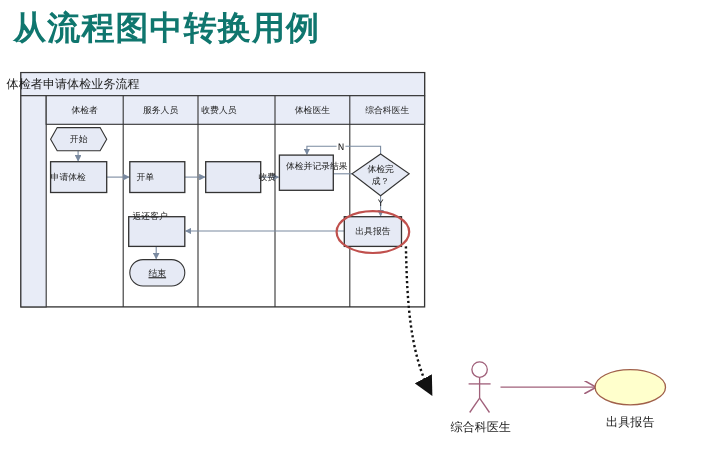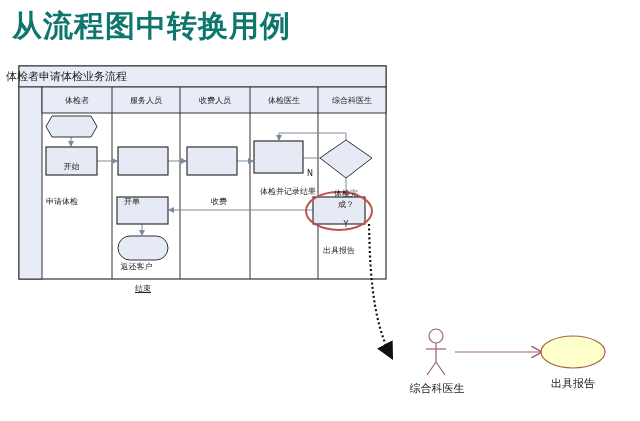--- a/index.html
+++ b/index.html
@@ -10,21 +10,21 @@
   }
   .page-title {
     position: absolute; left: 12px; top: 6px;
     font-size: 30px; font-weight: bold; color: #0f766e; letter-spacing: 1px;
     line-height: 40px;
   }
   svg.canvas { position: absolute; left: 0; top: 0; }
   .txt { position: absolute; color: #222; white-space: nowrap; }
   .frame-title { font-size: 11px; }
   .lane-head { font-size: 8px; text-align: center; }
-  .node-label { font-size: 8px; text-align: center; line-height: 11px; margin-top: 40px; }
+  .node-label { font-size: 8px; text-align: center; line-height: 11px; }
   .uc-label { font-size: 11px; color: #222; text-align: center; }
 </style>
 </head>
 <body>
 
 <div class="page-title">从流程图中转换用例</div>
 
 <svg class="canvas" width="640" height="421" viewBox="0 0 640 421">
   <defs>
     <marker id="arrowGray" markerWidth="6" markerHeight="6" refX="5" refY="3" orient="auto">
@@ -84,31 +84,31 @@
     <line x1="436" y1="362" x2="445" y2="375"></line>
   </g>
   <line x1="455" y1="352" x2="542" y2="352" stroke="#a0607a" stroke-width="1.2" marker-end="url(#arrowOpen)"></line>
   <ellipse cx="573" cy="352" rx="32" ry="16" fill="#ffffcc" stroke="#a0604a" stroke-width="1.2"></ellipse>
 </svg>
 
 <div class="txt frame-title" style="left:6px; top:69px;">体检者申请体检业务流程</div>
 
 <div class="txt lane-head" style="left:42px; top:95px; width:70px;">体检者</div>
 <div class="txt lane-head" style="left:112px; top:95px; width:68px;">服务人员</div>
-<div class="txt lane-head" style="left:180px; top:95px; width:70px;">收费人员</div>
+<div class="txt lane-head" style="left:164px; top:95px; width:70px;">收费人员</div>
 <div class="txt lane-head" style="left:250px; top:95px; width:68px;">体检医生</div>
 <div class="txt lane-head" style="left:318px; top:95px; width:68px;">综合科医生</div>
 
 <div class="txt node-label" style="left:46px; top:121px; width:51px;">开始</div>
 <div class="txt node-label" style="left:46px; top:156px; width:31px;">申请体检</div>
 <div class="txt node-label" style="left:118px; top:156px; width:28px;">开单</div>
-<div class="txt node-label" style="left:187px; top:156px; width:64px;">收费</div>
+<div class="txt node-label" style="left:187px; top:156px; width:64px;text-align:right;">收费</div>
 <div class="txt node-label" style="left:256px; top:146px; width:64px; white-space:normal;">体检并记录结果</div>
 <div class="txt node-label" style="left:330px; top:148px; width:32px; white-space:normal;">体检完成？</div>
 <div class="txt node-label" style="left:313px; top:205px; width:52px;">出具报告</div>
-<div class="txt node-label" style="left:117px; top:221px; width:39px;">返还客户</div>
+<div class="txt node-label" style="left:117px; top:191px; width:39px;">返还客户</div>
 <div class="txt node-label" style="left:118px; top:243px; width:50px;text-decoration:underline;">结束</div>
 
 <div class="txt node-label" style="left:306px; top:128px; width:8px; background:#fff;">N</div>
 <div class="txt node-label" style="left:342px; top:179px; width:8px;">Y</div>
 
 <div class="txt uc-label" style="left:400px; top:381px; width:74px;">综合科医生</div>
 <div class="txt uc-label" style="left:538px; top:376px; width:70px;">出具报告</div>
 
 </body></html>

